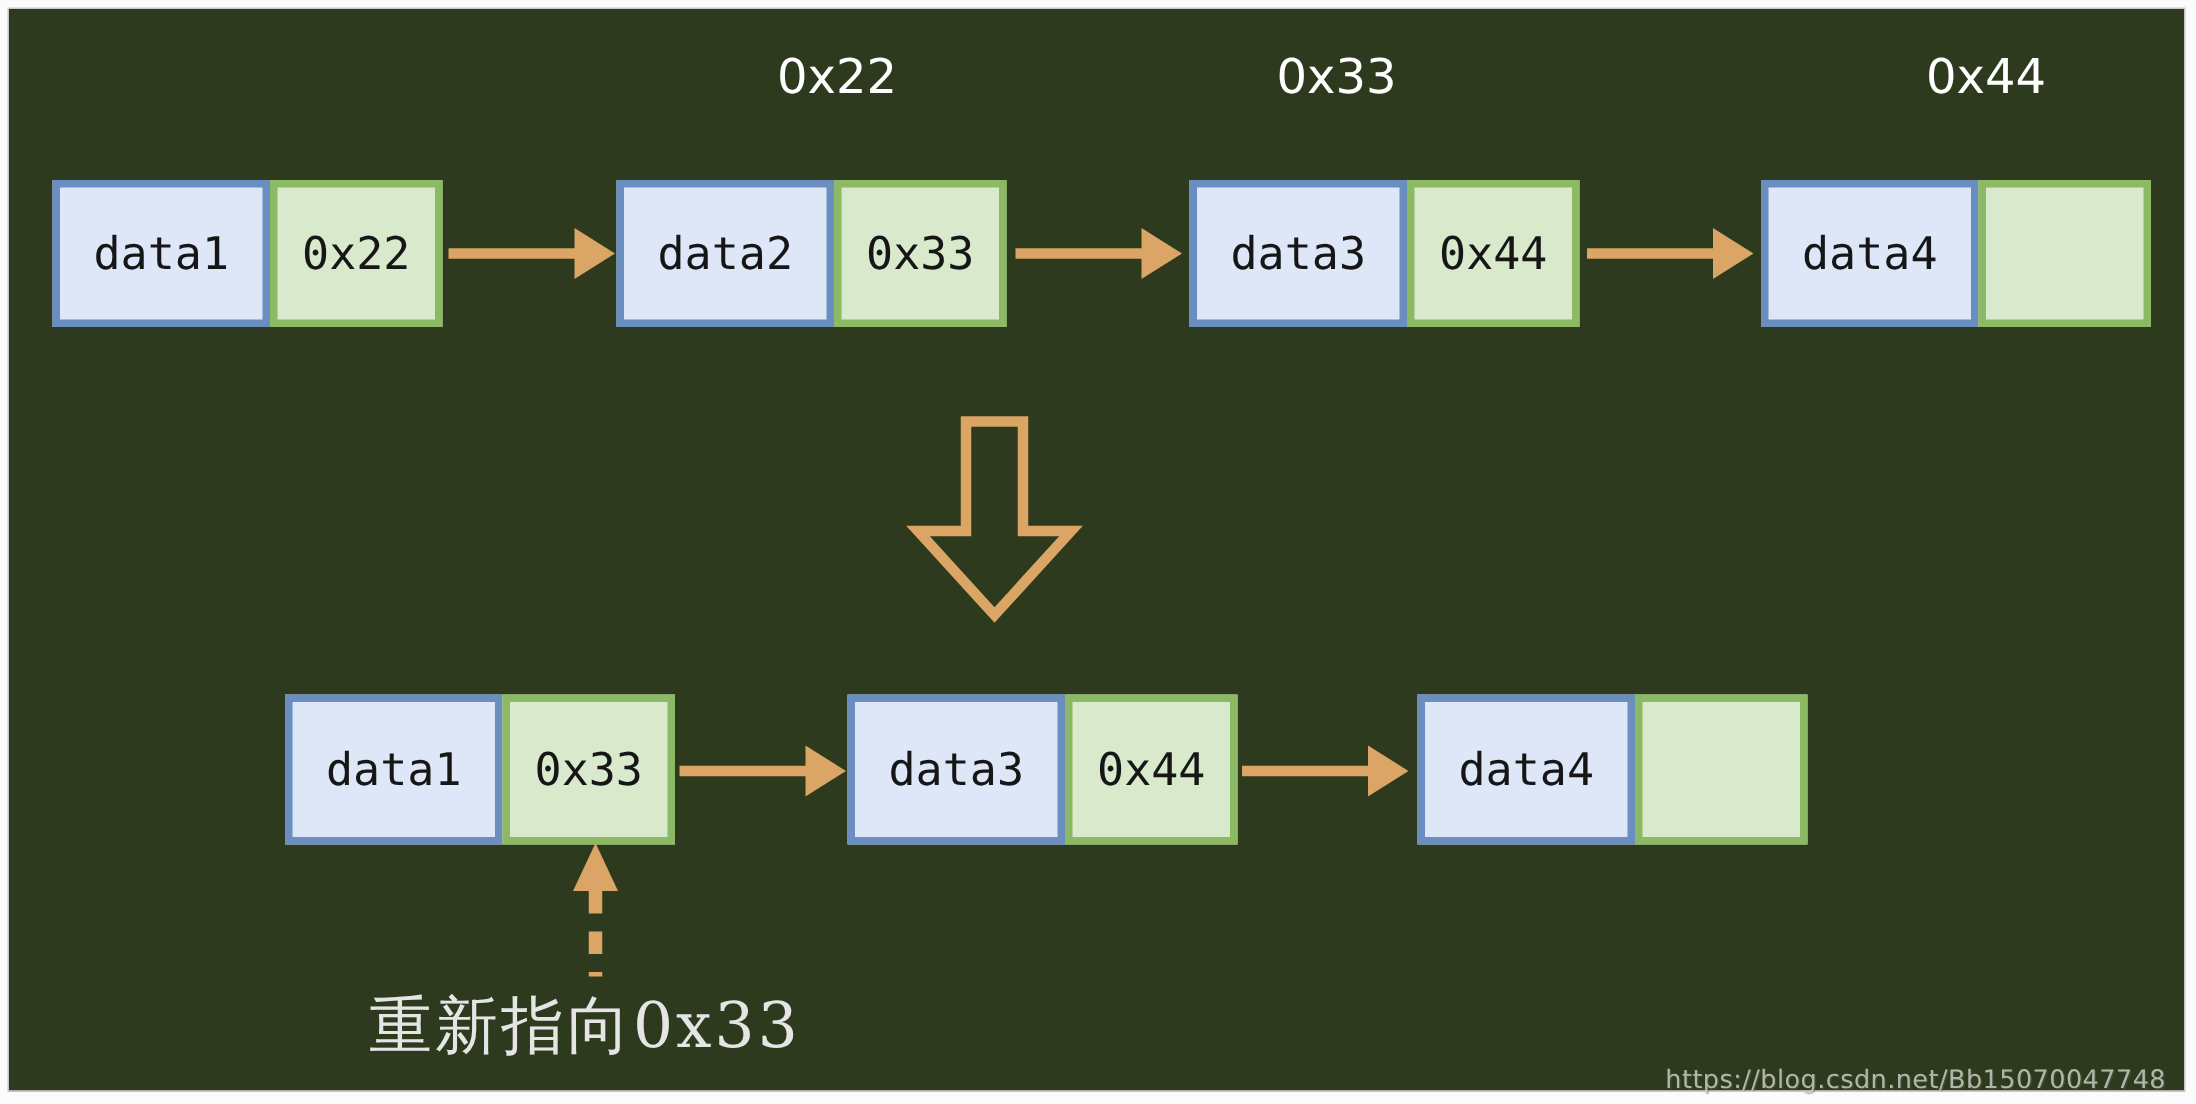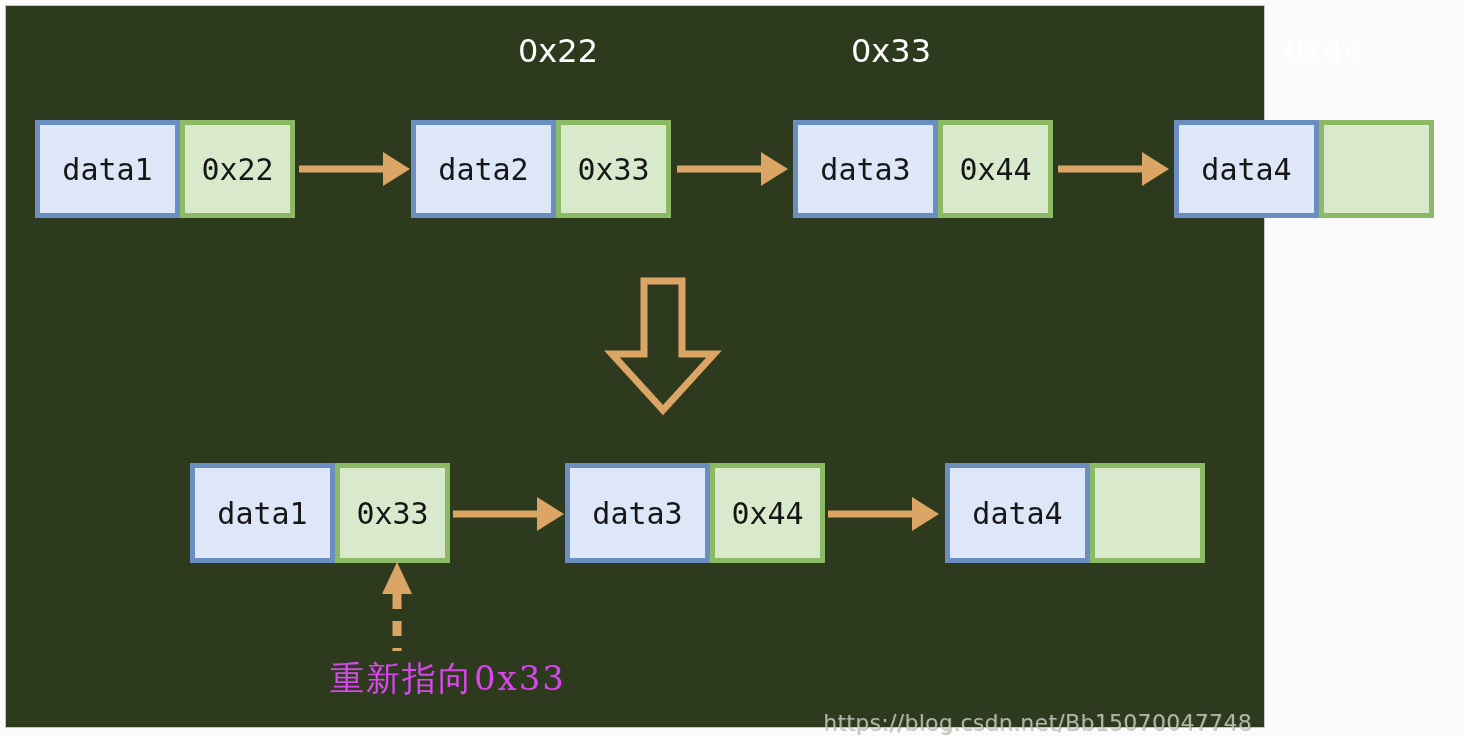--- a/index.html
+++ b/index.html
@@ -1,19 +1,19 @@
 <!DOCTYPE html>
 <html style="--board_bg: #2d3a1d; --data_cell_border: #6b8ec0; --data_cell_fill: #dde7f8; --pointer_cell_border: #8cba64; --pointer_cell_fill: #d8e9cc; --arrow: #dba566; --cell_text: #161616; --label_text: #ffffff; --watermark_text: #c9ccc3;"><head>
 <meta charset="utf-8">
 <style>
   * { margin:0; padding:0; box-sizing:border-box; }
   html,body { width:1464px; height:736px; background:#fbfbfb; overflow:hidden;
               font-family:"DejaVu Sans", sans-serif; }
   .stage { position:relative; width:1464px; height:736px; }
-  .board { position:absolute; left:6px; top:6px; width:1258px; height:721px;
+  .board { position:absolute; left:6px; top:6px; width:1450px; height:721px;
            background:var(--board_bg,#2d3a1d); outline:1px solid #c6c6c6; }
 
   .addr-label { position:absolute; width:140px; text-align:center;
                 color:var(--label_text,#fff); font-size:32px; font-weight:500;
                 font-family:"DejaVu Sans", sans-serif; }
 
   .node { position:absolute; display:flex; }
   .cell { display:flex; align-items:center; justify-content:center;
           font-family:"DejaVu Sans Mono", monospace; font-size:30px;
           color:var(--cell_text,#161616); }
@@ -28,24 +28,24 @@
 
   svg { position:absolute; overflow:visible; }
   .arrow-line { stroke:var(--arrow,#dba566); stroke-width:7; fill:none; }
   .arrow-head { fill:var(--arrow,#dba566); stroke:none; }
   .big-arrow-outline { fill:none; stroke:var(--arrow,#dba566); stroke-width:7;
                        stroke-linejoin:miter; }
   .dash-line { stroke:var(--arrow,#dba566); stroke-width:9;
                stroke-dasharray:15 12; fill:none; }
 
   .annotation { position:absolute; left:240px; top:650px; width:320px;
-                text-align:right; color:#d946ef; font-size:34px;
+                text-align:left; color:#e5e5e5; font-size:42px;
                 font-family:"DejaVu Serif", serif; letter-spacing:2px; }
 
-  .watermark { position:absolute; right:12px; top:704px; font-size:22px;
+  .watermark { position:absolute; right:12px; top:704px; font-size:17px;
                color:var(--watermark_text,#c9ccc3); opacity:.85;
                letter-spacing:.3px; font-family:"DejaVu Sans", sans-serif;
                text-shadow:1px 1px 0 rgba(90,100,80,.45);text-align:right; }
 </style>
 </head>
 <body>
 
 <div class="stage">
   <div class="board">
 

